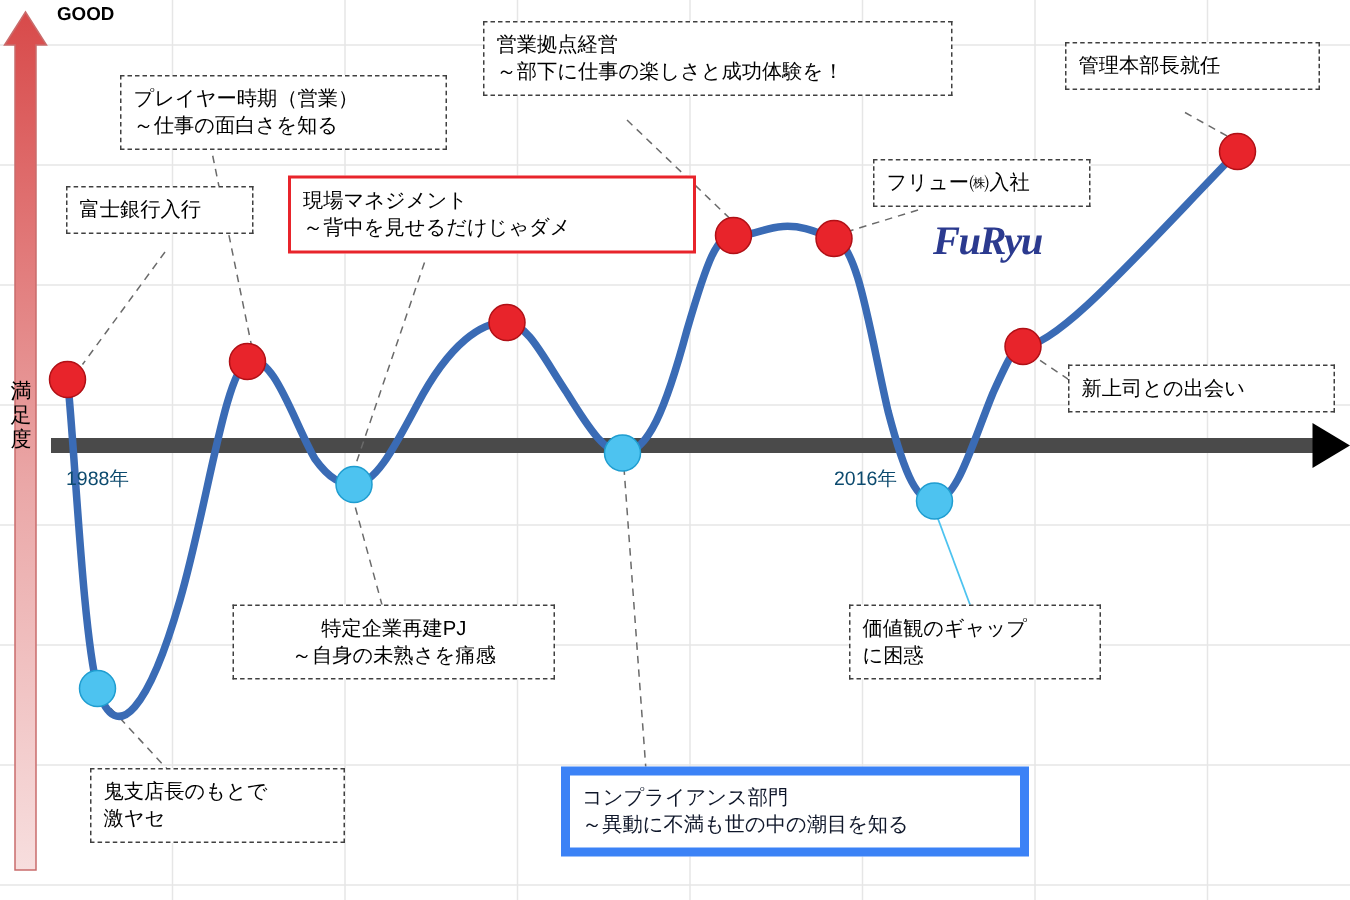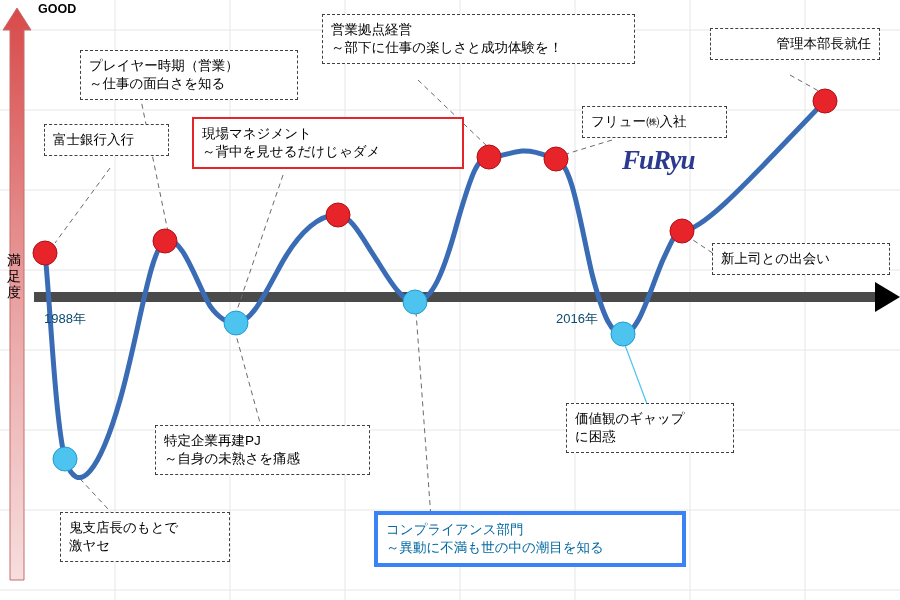--- a/index.html
+++ b/index.html
@@ -18,21 +18,21 @@
     background:#ffffff;
     font-size:13.5px;
     line-height:1.35;
     color:#000000;
     padding:6px 8px;
     white-space:pre;
     box-sizing:border-box;
   }
   .dashed{border:1px dashed #404040;}
   .solid-red{border:2px solid #e8242b;color:#000;}
-  .solid-cyan{border:4px solid #3b82f6;color:#0369a1;}
+  .solid-cyan{border:6px solid #3b82f6;color:#0f172a;}
 
   .axis-text{
     position:absolute;
     font-size:13px;
     color:#0c4a6e;
     white-space:pre;
   }
   .good-bad{
     position:absolute;
     font-size:12.5px;
@@ -155,28 +155,28 @@
 ～仕事の面白さを知る</div>
 
   <div class="label-box dashed" style="left:322px;top:14px;width:313px;">営業拠点経営
 ～部下に仕事の楽しさと成功体験を！</div>
 
   <div class="label-box solid-red" style="left:192px;top:117px;width:272px;">現場マネジメント
 ～背中を見せるだけじゃダメ</div>
 
   <div class="label-box dashed" style="left:582px;top:106px;width:145px;">フリュー㈱入社</div>
 
-  <div class="label-box dashed" style="left:710px;top:28px;width:170px;text-align:right;">管理本部長就任</div>
+  <div class="label-box dashed" style="left:710px;top:28px;width:170px;">管理本部長就任</div>
 
   <div class="label-box dashed" style="left:712px;top:243px;width:178px;">新上司との出会い</div>
 
   <div class="label-box dashed" style="left:60px;top:512px;width:170px;">鬼支店長のもとで
 激ヤセ</div>
 
-  <div class="label-box dashed" style="left:155px;top:425px;width:215px;">特定企業再建PJ
+  <div class="label-box dashed" style="left:155px;top:403px;width:215px;text-align:center;">特定企業再建PJ
 ～自身の未熟さを痛感</div>
 
   <div class="label-box solid-cyan" style="left:374px;top:511px;width:312px;">コンプライアンス部門
 ～異動に不満も世の中の潮目を知る</div>
 
   <div class="label-box dashed" style="left:566px;top:403px;width:168px;">価値観のギャップ
 に困惑</div>
 
 </div>
 

